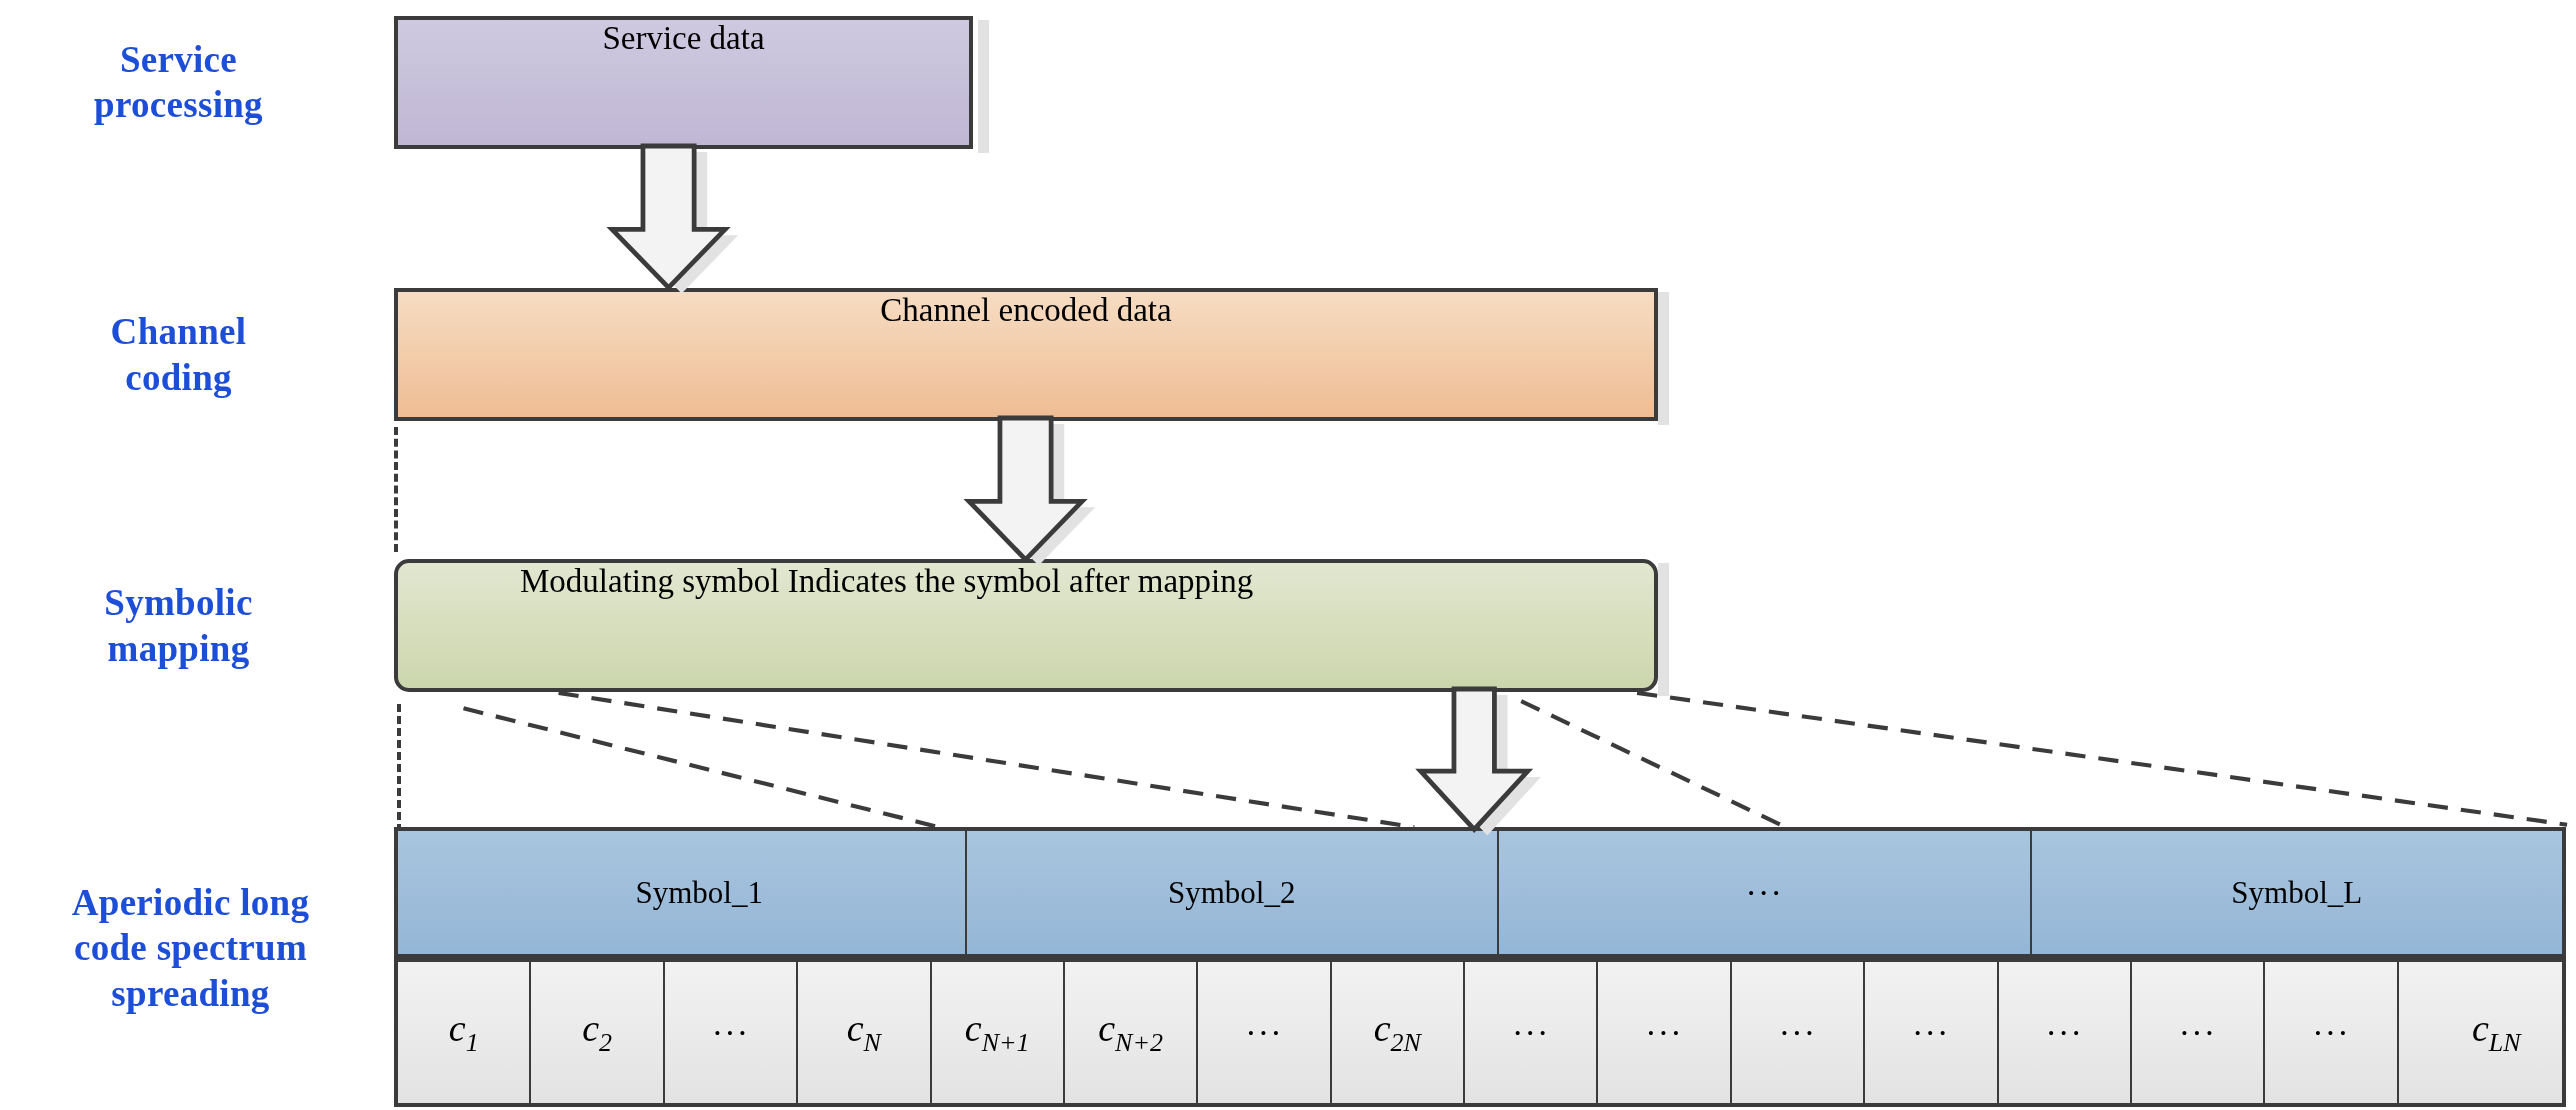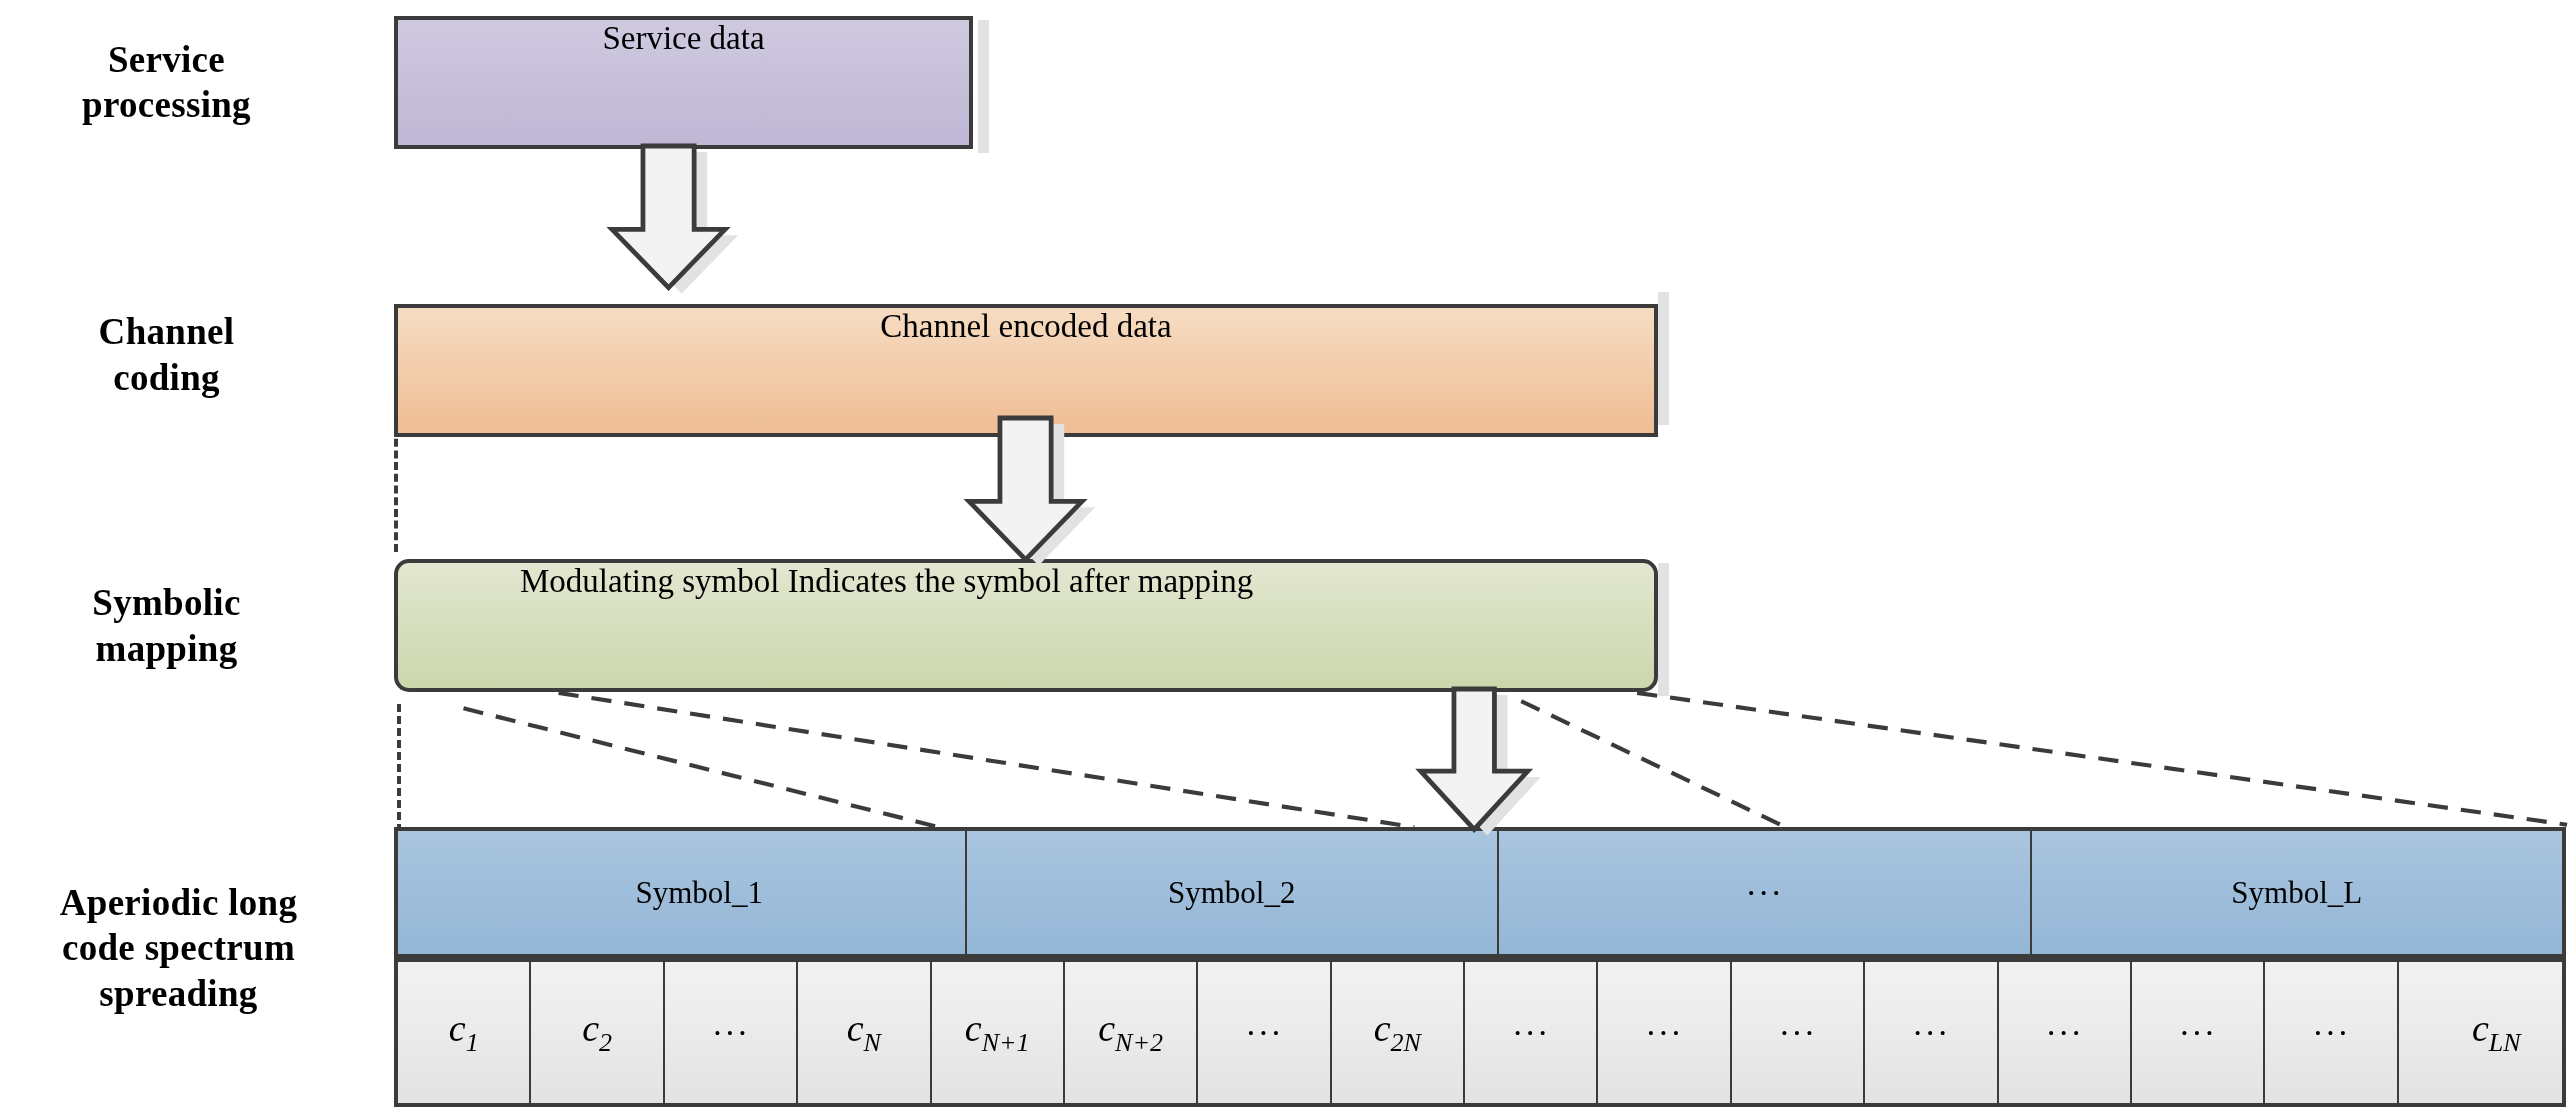--- a/index.html
+++ b/index.html
@@ -3,26 +3,26 @@
 <meta charset="utf-8">
 <style>
   html,body{margin:0;padding:0;background:#ffffff;}
   body{width:2576px;height:1110px;font-family:"Liberation Serif",serif;overflow:hidden;}
   #stage{position:relative;width:2576px;height:1110px;background:#ffffff;}
 
   .row-label{
     position:absolute;
     font-family:"Liberation Serif",serif;
     font-weight:bold;
-    color:#000000;
+    color:#1d4ed8;
     text-align:center;
     line-height:1.22;
     font-size:37px;
     letter-spacing:0.3px;
-    display:flex;align-items:center;justify-content:center;
+    display:flex;align-items:center;justify-content:center;margin-left:12px;
   }
 
   .box{
     position:absolute;
     border:4.2px solid #3b3b3b;
     box-sizing:border-box;
     display:flex;justify-content:center;
     color:#000000;
     font-family:"Liberation Serif",serif;
     font-size:33px;
@@ -142,21 +142,21 @@
   </div>
 
   <div class="arrow-wrap" style="left:600px;top:146px;width:149px;height:144px;">
     <svg width="149" height="144" viewBox="0 0 250 242">
       <polygon points="72,0 158,0 158,140 210,140 115,238 20,140 72,140" fill="#e2e2e2" transform="translate(22,10)"></polygon>
       <polygon points="72,0 158,0 158,140 210,140 115,238 20,140 72,140" fill="#f3f3f3" stroke="#3b3b3b" stroke-width="8" stroke-linejoin="miter"></polygon>
     </svg>
   </div>
 
   <div class="box-shadow" style="left:1658px;top:292px;width:10.7px;height:133px;"></div>
-  <div class="box orange" style="left:394px;top:304px;width:1264px;height:133px;">
+  <div class="box orange" style="left:394px;top:288px;width:1264px;height:133px;">
     <span>Channel encoded data</span>
   </div>
 
   <div class="arrow-wrap" style="left:957px;top:418px;width:149px;height:144px;">
     <svg width="149" height="144" viewBox="0 0 250 242">
       <polygon points="72,0 158,0 158,140 210,140 115,238 20,140 72,140" fill="#e2e2e2" transform="translate(22,10)"></polygon>
       <polygon points="72,0 158,0 158,140 210,140 115,238 20,140 72,140" fill="#f3f3f3" stroke="#3b3b3b" stroke-width="8" stroke-linejoin="miter"></polygon>
     </svg>
   </div>
 

